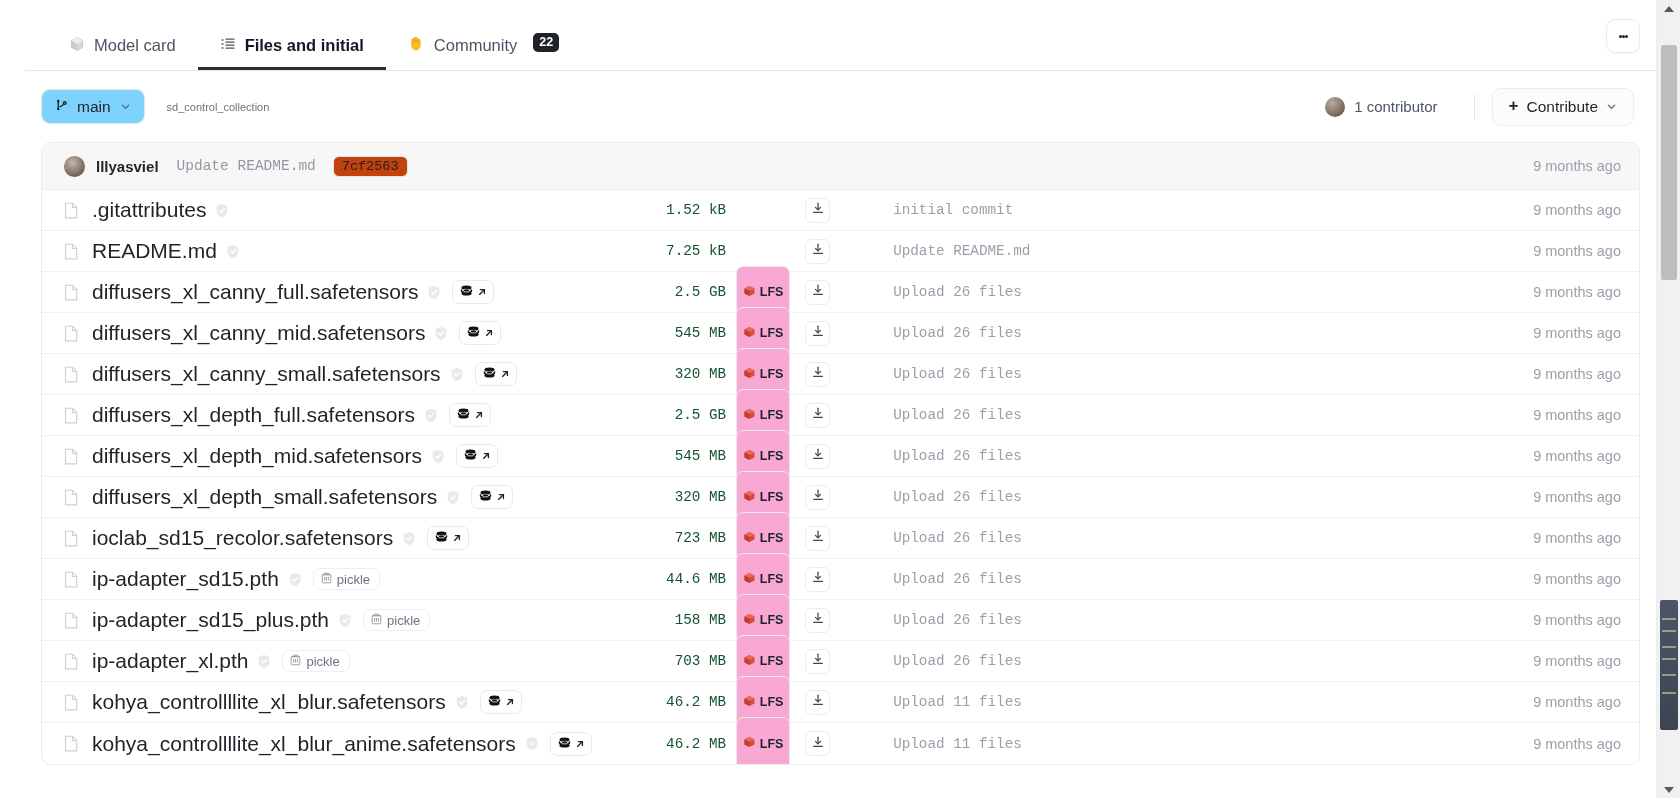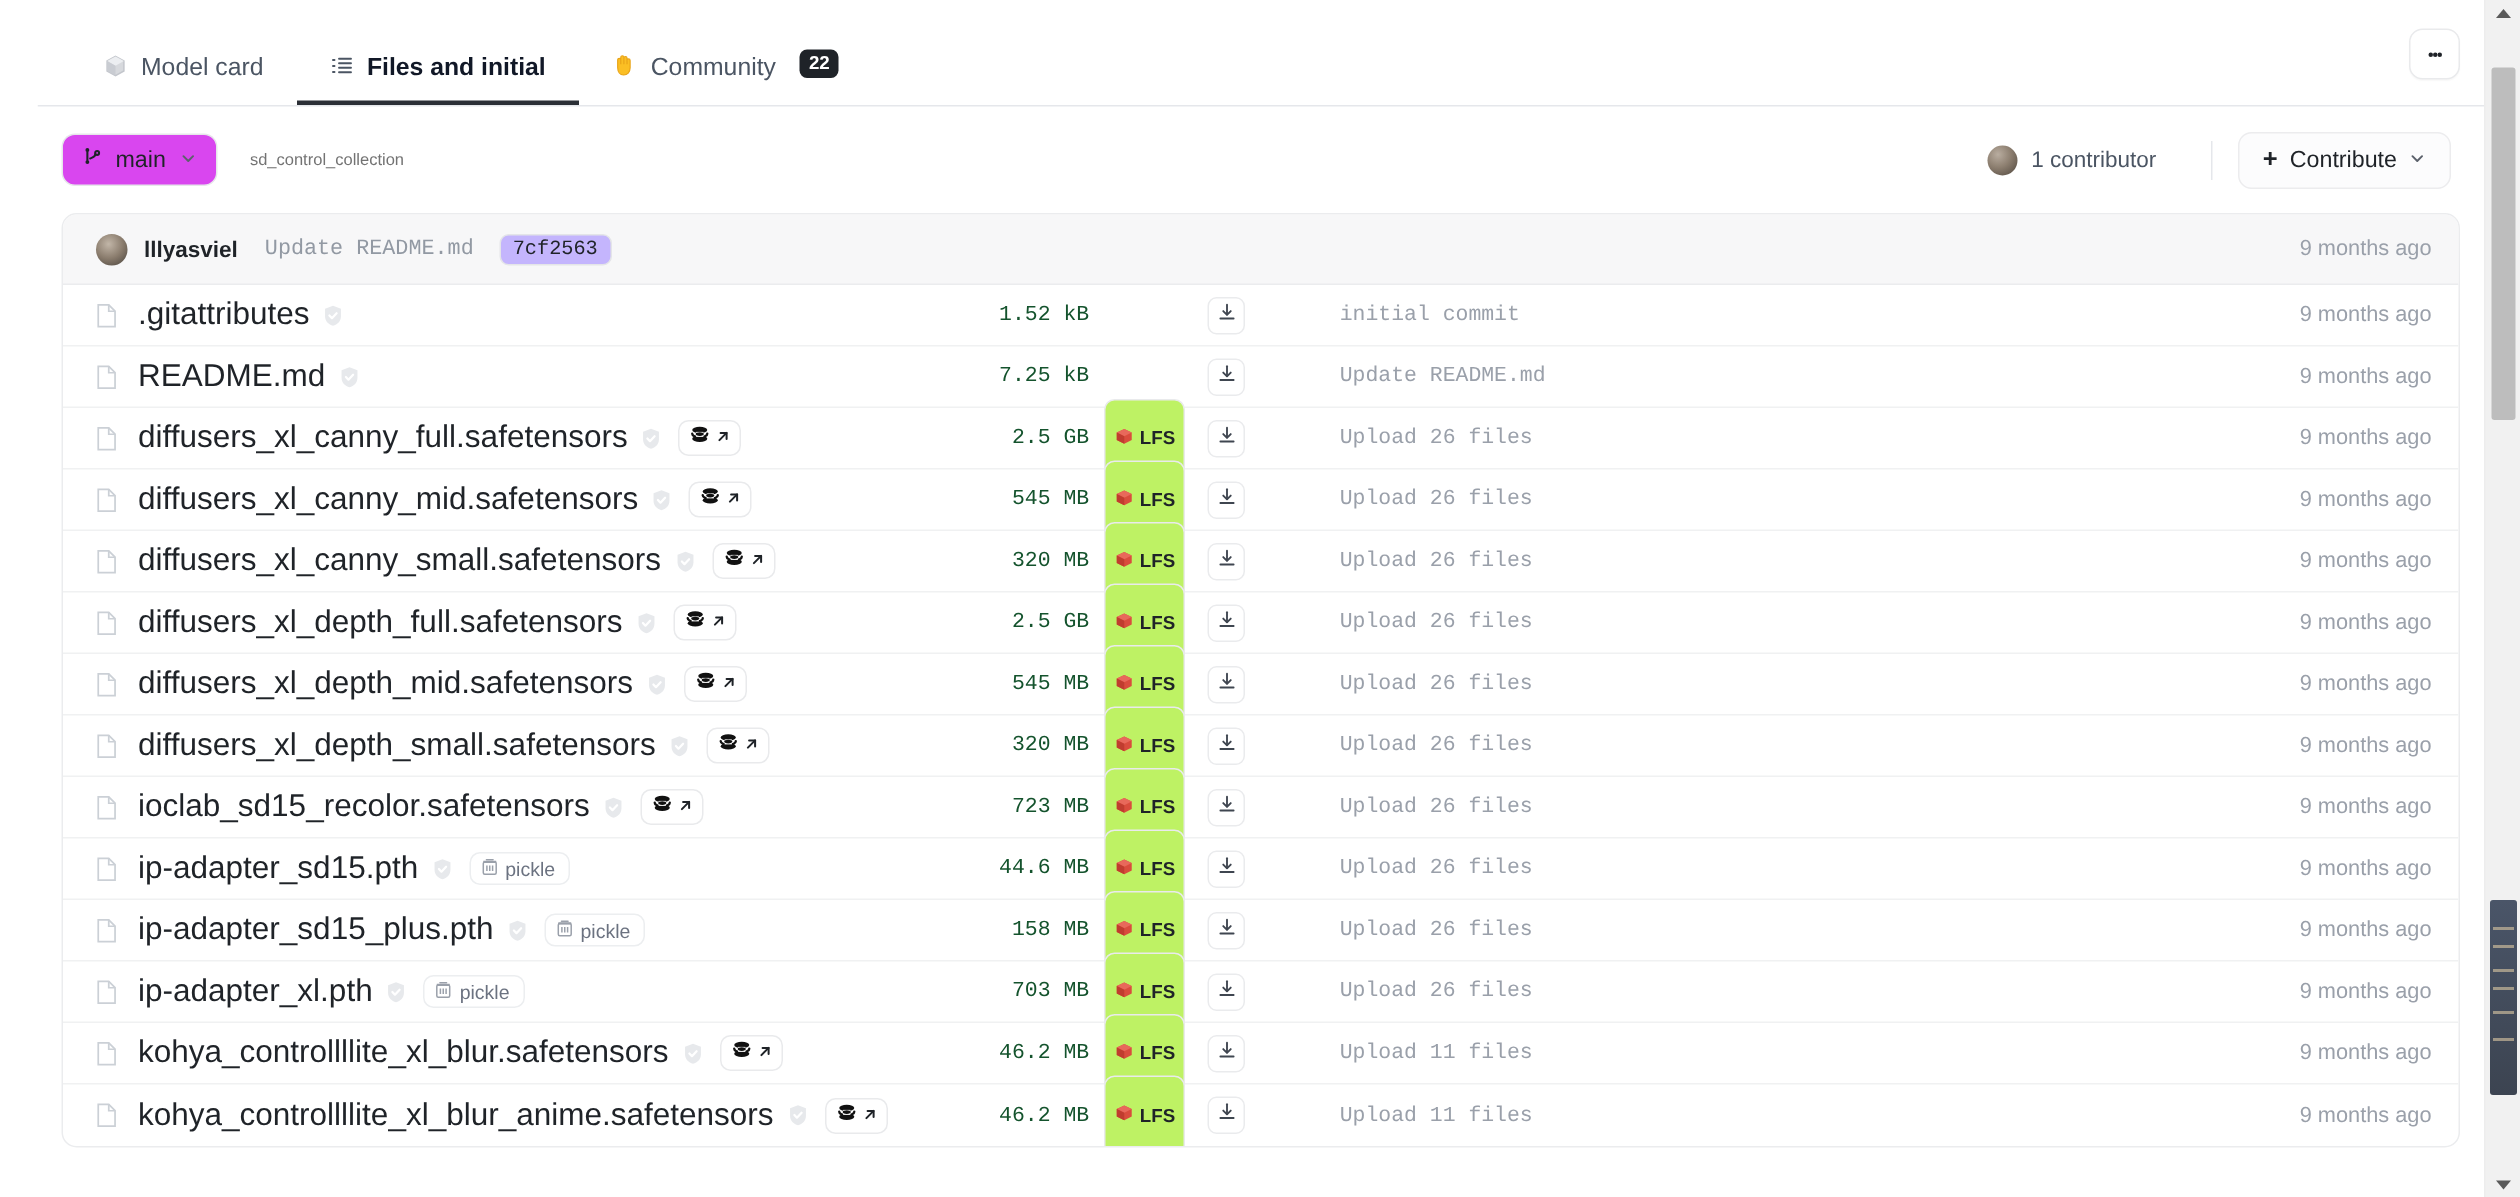--- a/index.html
+++ b/index.html
@@ -56,21 +56,21 @@
 
   
   .toolbar {
     height: 71px; display: flex; align-items: center;
     padding: 0 22px 0 16px; gap: 0;
   }
   .branch-btn {
     display: inline-flex; align-items: center; gap: 9px;
     height: 35px; padding: 0 13px;
     border: 1px solid #e6e7ea; border-radius: 9px;
-    background: #d946ef; font-size: 15.5px; color: #1f2328; font-weight: 400;
+    background: #7dd3fc; font-size: 15.5px; color: #1f2328; font-weight: 400;
     cursor: pointer;
   }
   .repo-name { margin-left: 22px; font-size: 11px; color: #737373; }
   .spacer { flex: 1; }
   .contributor {
     display: inline-flex; align-items: center; gap: 9px;
     font-size: 15px; color: #4b5563; margin-right: 19px; cursor: pointer;
   }
   .avatar-sm {
     width: 20px; height: 20px; border-radius: 50%;
@@ -113,21 +113,21 @@
   }
   .commit-author { font-weight: 700; color: #1f2328; font-size: 15px; }
   .commit-msg {
     font-family: "Liberation Mono", monospace;
     color: #9299a3; font-size: 14.5px; margin-left: 18px;
   }
   .commit-hash {
     font-family: "Liberation Mono", monospace;
     font-size: 13.5px; color: #1f2328;
     border: 1px solid #e4e5e8; border-radius: 6px;
-    padding: 2px 8px; margin-left: 17px; background: #c4b5fd;
+    padding: 2px 8px; margin-left: 17px; background: #c2410c;
   }
   .commit-time { margin-left: auto; color: #9aa0aa; font-size: 14.5px; }
 
   .frow {
     display: flex; align-items: center;
     height: 41px;
     border-bottom: 1px solid #f0f1f2;
     padding: 0 18px 0 22px;
     font-size: 15.5px;
   }
@@ -152,21 +152,21 @@
   }
   .mid { display: flex; align-items: center; margin-left: auto; }
   .fsize {
     font-family: Liberation Mono, monospace;
     font-size: 14.3px; color: #14532d; text-align: right;
     width: 92px; white-space: nowrap;
   }
   .lfs {
     display:inline-flex; align-items:center; gap:4px;
     border: 1px solid #e9eaec; border-radius: 7px;
-    padding: 18px 6px; background: #bef264;
+    padding: 18px 6px; background: #f9a8d4;
     font-size: 12.5px; font-weight: 700; color: #1f2328;
     margin-left: 10px; width: 54px; justify-content: center;
     cursor: pointer;
   }
   .lfs.hidden { visibility: hidden; }
   .dl {
     width: 25px; height: 25px; margin-left: 15px;
     border: 1px solid #eaebed; border-radius: 6px; background: #fff;
     display: flex; align-items: center; justify-content: center; cursor: pointer;
   }

